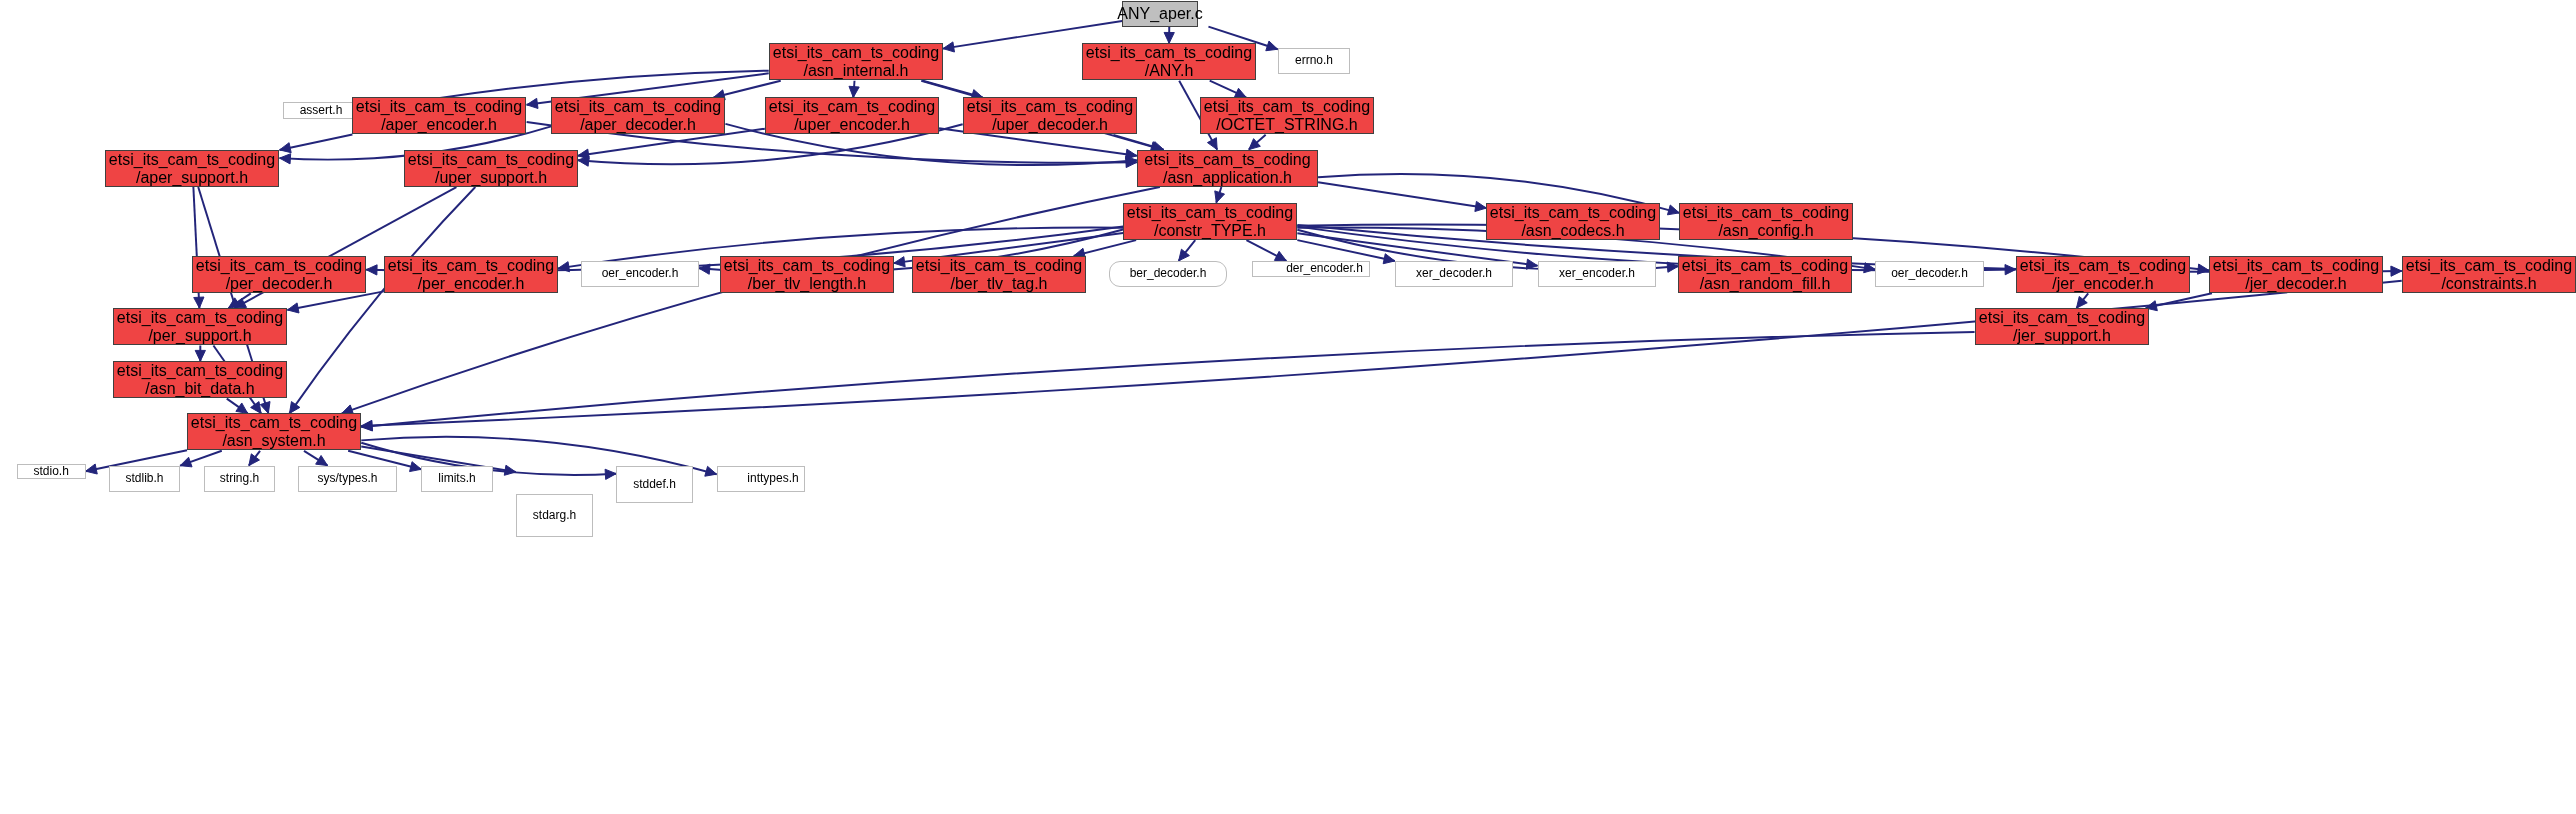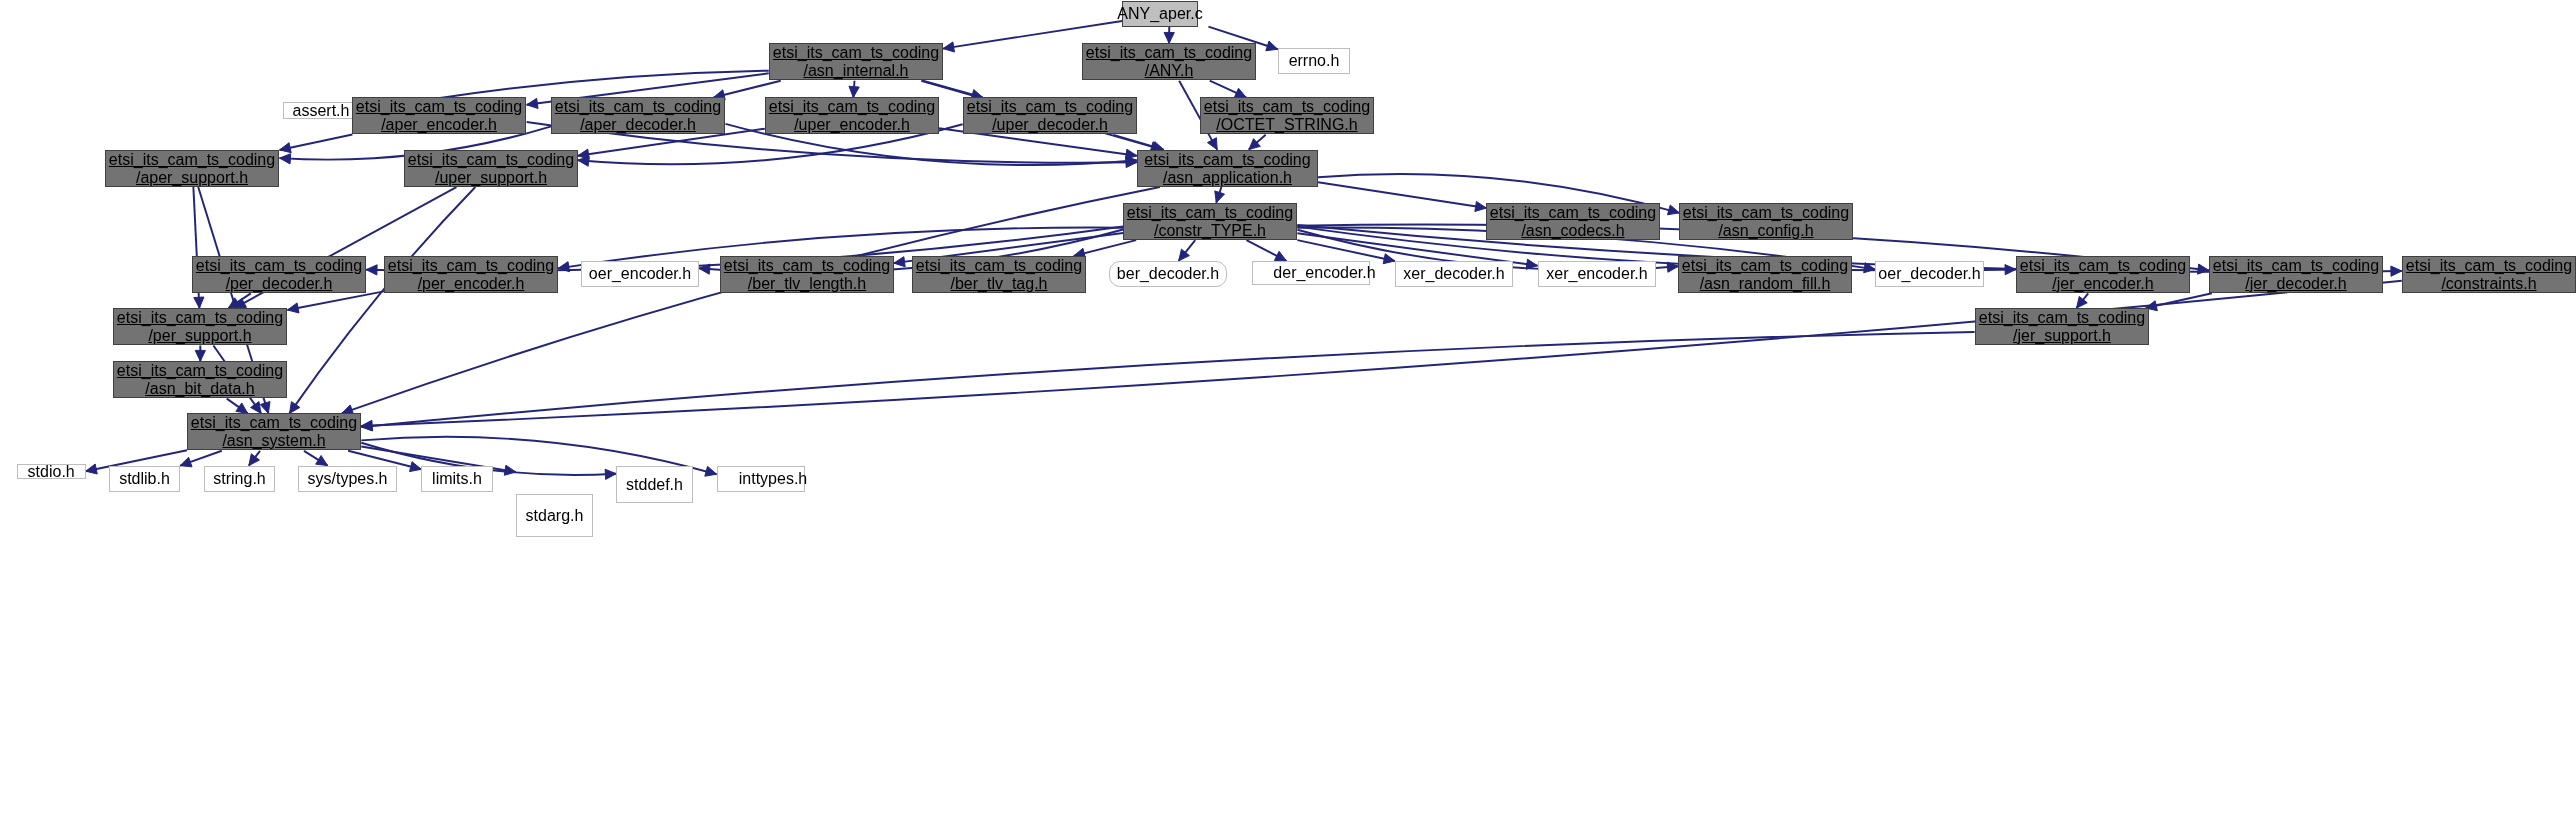--- a/index.html
+++ b/index.html
@@ -38,28 +38,27 @@
     display: flex;
     align-items: center;
     justify-content: center;
     text-align: center;
     line-height: 1.12;
     white-space: pre-line;
     color: #000000;
   }
   .node-box.local {
     border: 1.6px solid #404040;
-    background: #737373;
+    background: #ef4444;
     font-size: 16px;
-    text-decoration: underline;
   }
   .node-box.system {
     border: 1.4px solid #bdbdbd;
     background: #ffffff;
-    font-size: 16px;
+    font-size: 12px;
   }
   .node-box.root {
     border: 1.6px solid #404040;
     background: #bfbfbf;
     font-size: 16px;
   }
   .node-label {
     display: block;
     padding: 0 3.9px;
   }
@@ -221,21 +220,21 @@
       <div class="node-box local" style="left: 192px; top: 256px; width: 174px; height: 37px;"><span class="node-label">etsi_its_cam_ts_coding
 /per_decoder.h</span></div>
       <div class="node-box local" style="left: 384px; top: 256px; width: 174px; height: 37px;"><span class="node-label">etsi_its_cam_ts_coding
 /per_encoder.h</span></div>
       <div class="node-box system" style="left: 581px; top: 261px; width: 118px; height: 25.6px;"><span class="node-label">oer_encoder.h</span></div>
       <div class="node-box local" style="left: 720px; top: 256px; width: 174px; height: 37px;"><span class="node-label">etsi_its_cam_ts_coding
 /ber_tlv_length.h</span></div>
       <div class="node-box local" style="left: 912px; top: 256px; width: 174px; height: 37px;"><span class="node-label">etsi_its_cam_ts_coding
 /ber_tlv_tag.h</span></div>
       <div class="node-box system" style="left: 1109px; top: 261px; width: 118px; height: 25.6px; border-radius: 11px;"><span class="node-label">ber_decoder.h</span></div>
-      <div class="node-box system" style="left: 1252px; top: 261px; width: 118px; height: 24px; padding-left: 27px;"><span class="node-label">der_encoder.h</span></div>
+      <div class="node-box system" style="left: 1252px; top: 261px; width: 118px; height: 16px; padding-left: 27px;"><span class="node-label">der_encoder.h</span></div>
       <div class="node-box system" style="left: 1395px; top: 261px; width: 118px; height: 25.6px;"><span class="node-label">xer_decoder.h</span></div>
       <div class="node-box system" style="left: 1538px; top: 261px; width: 118px; height: 25.6px;"><span class="node-label">xer_encoder.h</span></div>
       <div class="node-box local" style="left: 1678px; top: 256px; width: 174px; height: 37px;"><span class="node-label">etsi_its_cam_ts_coding
 /asn_random_fill.h</span></div>
       <div class="node-box system" style="left: 1875px; top: 261px; width: 109px; height: 25.6px;"><span class="node-label">oer_decoder.h</span></div>
       <div class="node-box local" style="left: 2016px; top: 256px; width: 174px; height: 37px;"><span class="node-label">etsi_its_cam_ts_coding
 /jer_encoder.h</span></div>
       <div class="node-box local" style="left: 2209px; top: 256px; width: 174px; height: 37px;"><span class="node-label">etsi_its_cam_ts_coding
 /jer_decoder.h</span></div>
       <div class="node-box local" style="left: 2402px; top: 256px; width: 174px; height: 37px;"><span class="node-label">etsi_its_cam_ts_coding

